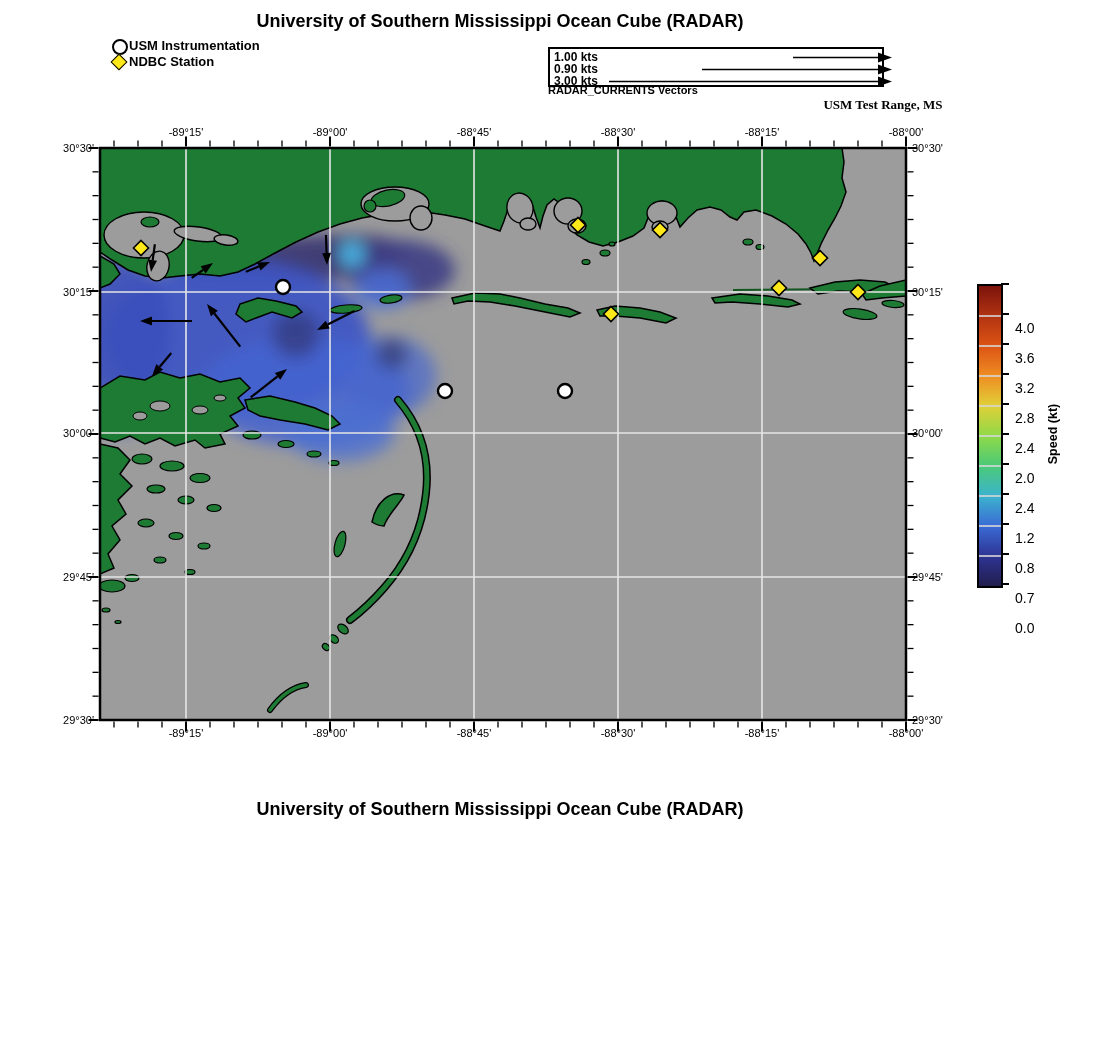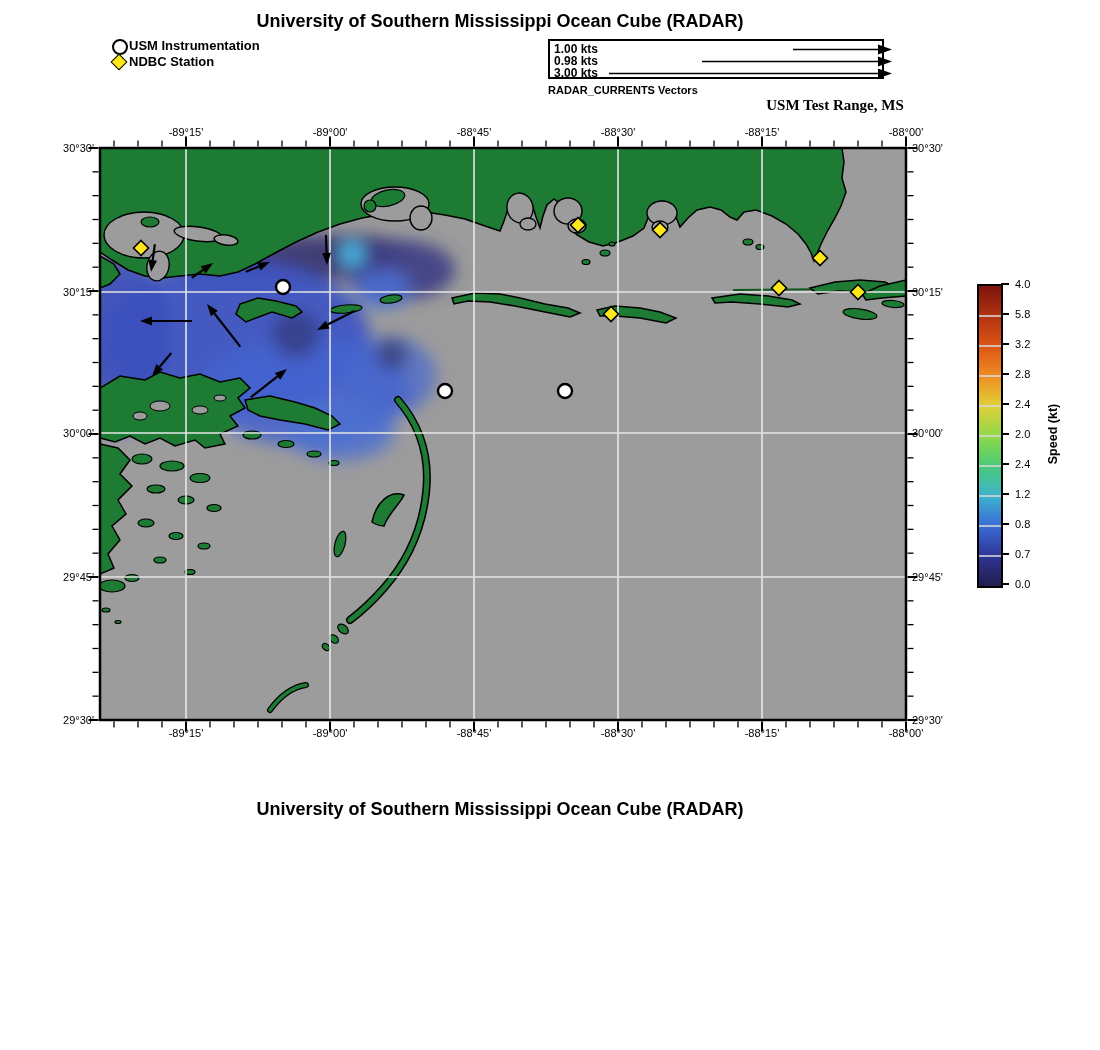--- a/index.html
+++ b/index.html
@@ -7,49 +7,49 @@
         font-family:"Liberation Sans",sans-serif;color:#000;overflow:hidden;}
   .abs{position:absolute;}
   .title{font-size:18px;font-weight:bold;white-space:nowrap;transform:translateX(-50%);}
   .legend-label{font-size:13px;font-weight:bold;white-space:nowrap;}
   .legend-circle{width:12px;height:12px;border:2px solid #000;border-radius:50%;background:#fff;}
   .legend-diamond{width:10px;height:10px;border:1.6px solid #000;background:#ffe81a;transform:rotate(45deg);}
   .vecbox{border:2px solid #000;box-sizing:border-box;background:#fff;}
   .vecrow{position:absolute;left:4px;font-size:12px;font-weight:bold;line-height:12px;white-space:nowrap;}
   .veccaption{font-size:11px;font-weight:bold;white-space:nowrap;text-align:center;}
   .subtitle{font-family:"Liberation Serif",serif;font-size:17.5px;font-weight:bold;white-space:nowrap;transform:translateX(-50%);}
-  .region{font-family:"Liberation Serif",serif;font-size:15px;font-weight:bold;white-space:nowrap;transform:translateX(-50%);}
+  .region{font-family:"Liberation Serif",serif;font-size:13px;font-weight:bold;white-space:nowrap;transform:translateX(-50%);margin-left:48px;}
   .axis-label{position:absolute;font-size:11px;white-space:nowrap;}
   .cb-bar{border:2px solid #000;box-sizing:content-box;}
   .cb-tick{position:absolute;background:#000;height:1.8px;width:8px;}
   .cb-line{position:absolute;left:0;width:100%;height:1.6px;background:rgba(215,215,215,0.8);}
-  .cb-label{position:absolute;font-size:11px;white-space:nowrap;transform:translateY(-50%);}
+  .cb-label{position:absolute;font-size:14px;white-space:nowrap;transform:translateY(-50%);margin-top:44px;}
   .cb-title{font-size:12.5px;font-weight:bold;white-space:nowrap;
             transform:translate(-50%,-50%) rotate(-90deg);}
   svg{overflow:visible;display:block;}
   .land{fill:#1e7b33;stroke:#000;stroke-width:1.5;}
   .landthin{fill:#1e7b33;stroke:#000;stroke-width:1.2;}
   .waterpatch{fill:#9c9c9c;stroke:#000;stroke-width:1.4;}
   .waterdot{fill:#9c9c9c;stroke:#000;stroke-width:1;}
 </style>
 </head>
 <body>
 
 <div class="page">
 
   <div class="abs title" style="left:500px;top:11px;">University of Southern Mississippi Ocean Cube (RADAR)</div>
 
   <div class="abs legend-circle" style="left:112px;top:39px;"></div>
   <div class="abs legend-label" style="left:129px;top:38px;">USM Instrumentation</div>
   <div class="abs legend-diamond" style="left:113px;top:56px;"></div>
   <div class="abs legend-label" style="left:129px;top:54px;">NDBC Station</div>
 
-  <div class="abs vecbox" style="left:548px;top:39px;width:336px;height:40px;">
+  <div class="abs vecbox" style="left:548px;top:47px;width:336px;height:40px;">
     <div class="vecrow" style="top:2px;">1.00 kts</div>
-    <div class="vecrow" style="top:14px;">0.98 kts</div>
+    <div class="vecrow" style="top:14px;">0.90 kts</div>
     <div class="vecrow" style="top:26px;">3.00 kts</div>
     <svg id="vecscale-svg" width="346" height="36" style="position:absolute;left:0;top:0;">
         <g>
           <line x1="243" y1="8.5" x2="330" y2="8.5" stroke="#000" stroke-width="1.6"></line>
           <polygon points="342,8.5 328,3.5 328,13.5" fill="#000"></polygon>
         </g>
         <g>
           <line x1="152" y1="20.5" x2="330" y2="20.5" stroke="#000" stroke-width="1.6"></line>
           <polygon points="342,20.5 328,15.5 328,25.5" fill="#000"></polygon>
         </g>
@@ -399,21 +399,21 @@
       <div class="cb-label" style="left:1015px;top:464px;">2.4</div>
       <div class="cb-tick" style="left:1001px;top:433px;"></div>
       <div class="cb-label" style="left:1015px;top:434px;">2.0</div>
       <div class="cb-tick" style="left:1001px;top:403px;"></div>
       <div class="cb-label" style="left:1015px;top:404px;">2.4</div>
       <div class="cb-tick" style="left:1001px;top:373px;"></div>
       <div class="cb-label" style="left:1015px;top:374px;">2.8</div>
       <div class="cb-tick" style="left:1001px;top:343px;"></div>
       <div class="cb-label" style="left:1015px;top:344px;">3.2</div>
       <div class="cb-tick" style="left:1001px;top:313px;"></div>
-      <div class="cb-label" style="left:1015px;top:314px;">5.8</div>
+      <div class="cb-label" style="left:1015px;top:314px;">3.6</div>
       <div class="cb-tick" style="left:1001px;top:283px;"></div>
       <div class="cb-label" style="left:1015px;top:284px;">4.0</div>
     </div>
   <div class="abs cb-title" style="left:1053px;top:434px;">Speed (kt)</div>
 
   <div class="abs title" style="left:500px;top:799px;">University of Southern Mississippi Ocean Cube (RADAR)</div>
 
 </div>
 
 </body></html>

